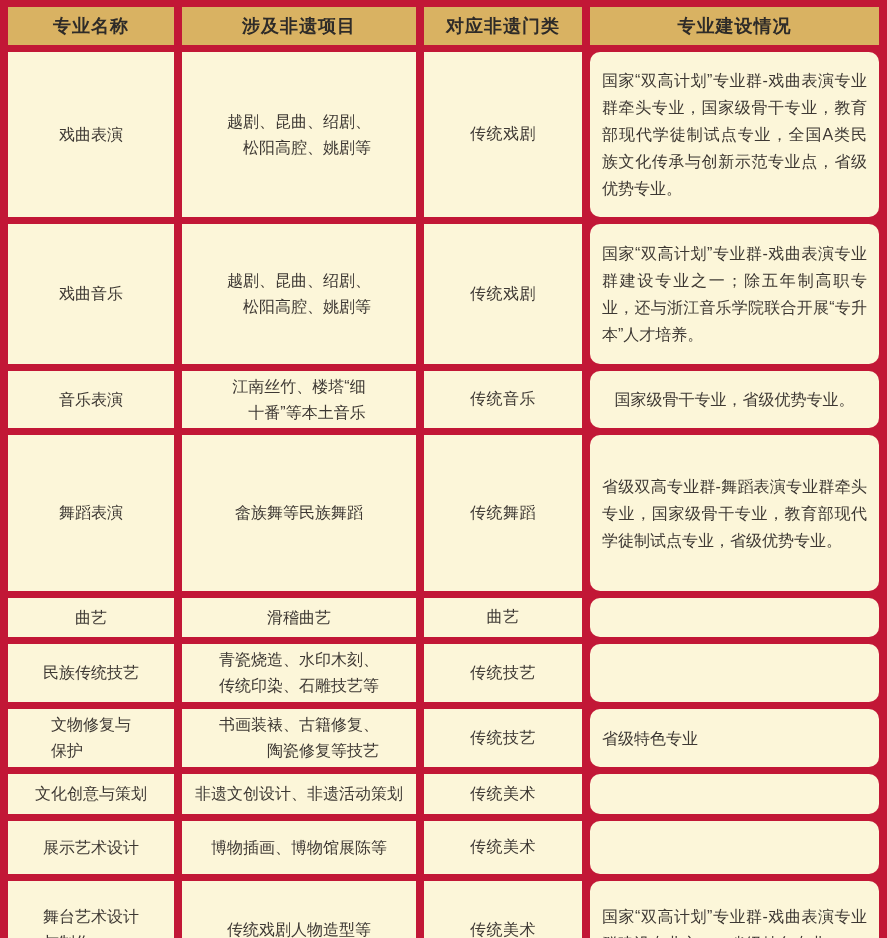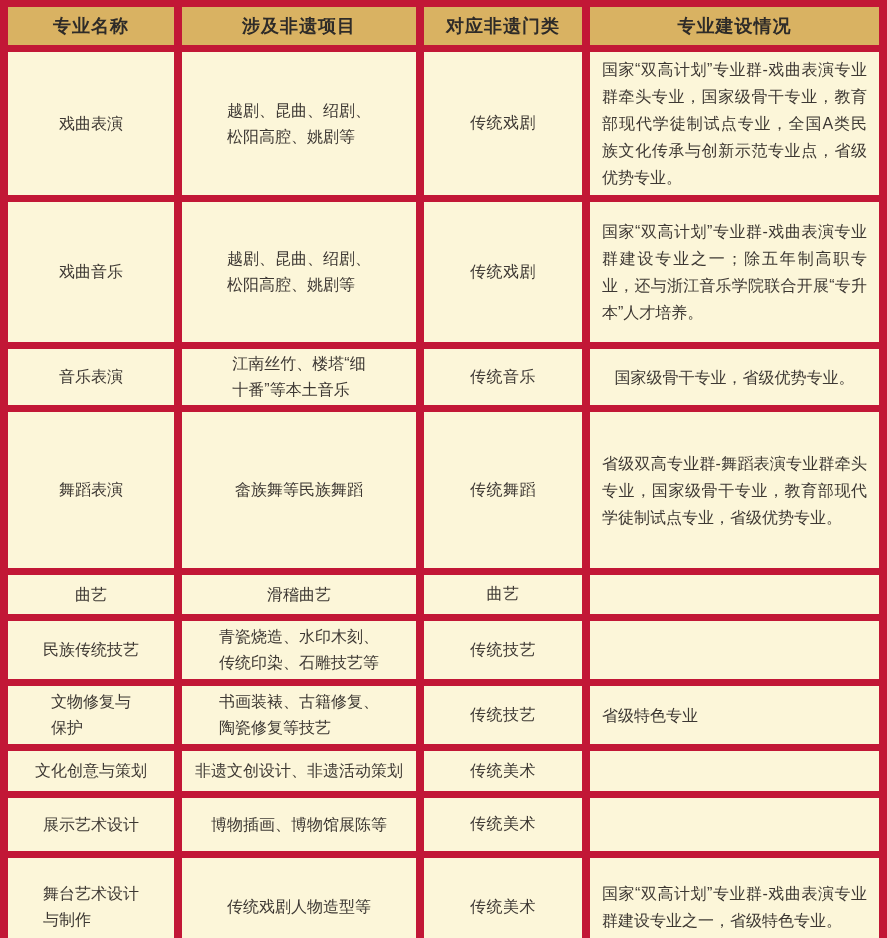--- a/index.html
+++ b/index.html
@@ -56,32 +56,33 @@
   
   td.c-major .blk {
     display: inline-block;
     text-align: left;
     white-space: pre-line;
     line-height: 26px;
   }
   
   td.c-projects .blk {
     display: inline-block;
-    text-align: left;
+    text-align: right;
     white-space: pre-line;
     line-height: 26px;
   }
   td.c-category {
     letter-spacing: 0.5px;
     margin-left: 28px;
   }
   
   td.c-status {
-    padding: 4px 12px;
+    padding: 15px 12px;
     line-height: 27px;
+    border-radius: 10px;
   }
   td.c-status.al-justify { text-align: justify; }
   td.c-status.al-left    { text-align: center; }
   td.c-status.al-center  { text-align: left; }
 </style>
 </head>
 <body>
 
 <div class="page">
   <table class="majors">

